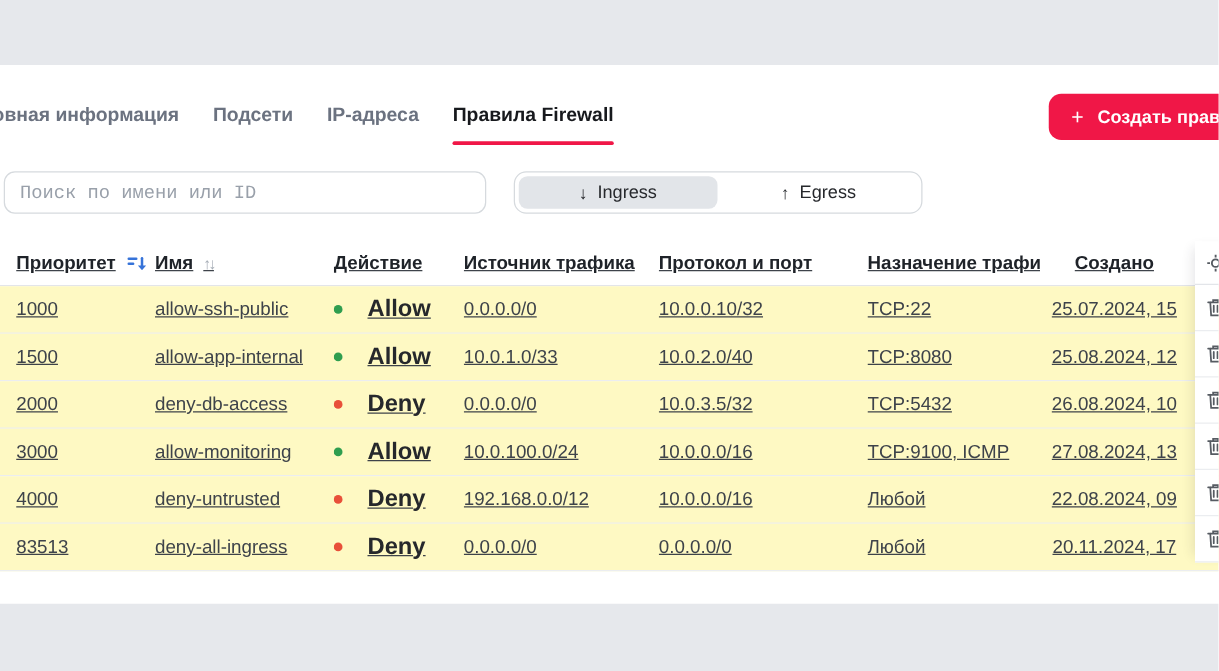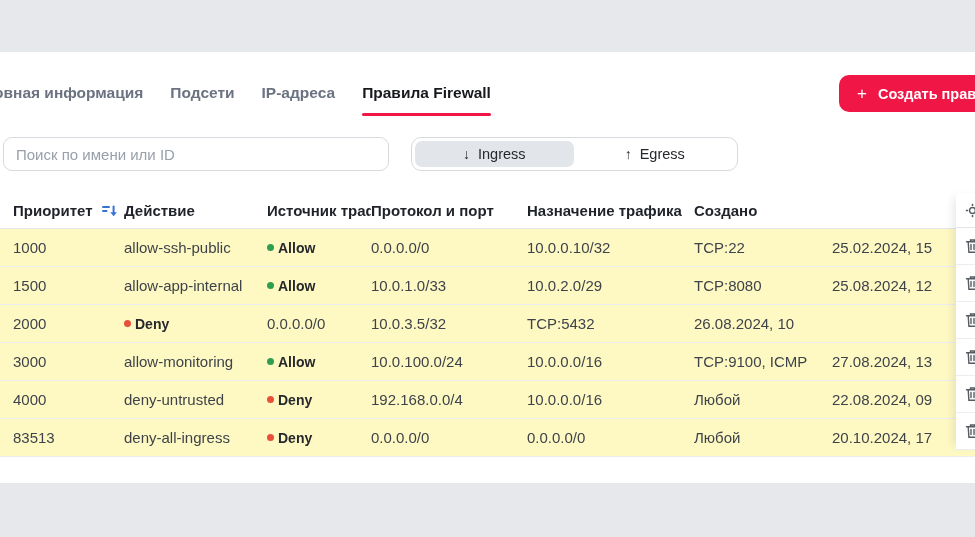--- a/index.html
+++ b/index.html
@@ -23,50 +23,50 @@
     position:absolute;top:75px;left:839px;width:230px;height:37px;background:#f01747;
     border-radius:10px;color:#ffffff;display:flex;align-items:center;gap:11px;
     padding:0 18px;box-sizing:border-box;font-size:14.5px;font-weight:600;border:none;cursor:pointer;
   }
   .create-btn .plus{font-size:17px;font-weight:500;line-height:1;}
 
   
   .search-input{
     position:absolute;top:137px;left:3px;width:386px;height:34px;box-sizing:border-box;
     border:1px solid #d6dade;border-radius:9px;padding:0 12px;font-size:15px;color:#3f444b;
-    background:#fff;outline:none;font-family:Liberation Sans, sans-serif;
+    background:#fff;outline:none;font-family:Liberation Mono, monospace;
   }
   .search-input::placeholder{color:#99a0aa;}
 
   
   .toggle{
     position:absolute;top:137px;left:411px;width:327px;height:34px;box-sizing:border-box;
     border:1px solid #d6dade;border-radius:10px;background:#fff;display:flex;padding:3px;gap:2px;
   }
   .seg{
     flex:1;display:flex;align-items:center;justify-content:center;gap:8px;
     font-size:14.5px;color:#26282c;border-radius:7px;cursor:pointer;
   }
   .seg.selected{background:#e2e5e9;}
   .seg .arrow{font-size:14px;}
 
   
-  .table{position:absolute;top:193px;left:0;width:975px;font-size:15px;color:#3e434a;}
+  .table{position:absolute;top:193px;left:0;width:975px;font-size:15px;color:#3e434a;text-decoration:underline;}
   .thead,.trow{
     display:grid;grid-template-columns:124px 143px 104px 156px 167px 138px 1fr;
     align-items:center;
   }
   .thead{height:35px;font-weight:700;color:#1f2329;border-bottom:1px solid #e3e5e9;}
   .trow{height:37px;border-bottom:1px solid #ebedf0;background:#fef9c3;}
   .thead > :first-child,.trow > :first-child{padding-left:13px;}
   .cell{white-space:nowrap;overflow:hidden;}
-  .created{text-align:left;padding-right:24px;}
+  .created{text-align:center;padding-right:24px;}
   .hdr-flex{display:flex;align-items:center;gap:8px;}
   .sort-updown{font-size:12.5px;color:#a6adb6;letter-spacing:-2px;}
-  .action-cell{display:flex;align-items:center;gap:4px;font-weight:700;font-size:14px;color:#26282c;}
+  .action-cell{display:flex;align-items:center;gap:20px;font-weight:700;font-size:19px;color:#26282c;}
   .dot{width:7px;height:7px;border-radius:50%;display:inline-block;}
   .dot.allow{background:#2f9e4f;}
   .dot.deny{background:#e85039;}
 
   
   .actions-col{
     position:absolute;top:193px;left:956px;width:60px;background:#fff;
     box-shadow:-7px 0 9px -5px rgba(40,45,55,0.12);
   }
   .actions-col .acell{height:37px;display:flex;align-items:center;padding-left:9px;border-bottom:1px solid #ebedf0;box-sizing:border-box;}
@@ -112,55 +112,60 @@
     <div class="thead">
       <div class="cell hdr-flex">
         <span>Приоритет</span>
         <svg width="16" height="15" viewBox="0 0 16 15">
           <rect x="1" y="3" width="8" height="2" rx="1" fill="#3673d9"></rect>
           <rect x="1" y="7" width="5.5" height="2" rx="1" fill="#3673d9"></rect>
           <rect x="11.6" y="2.5" width="2" height="8" rx="1" fill="#3673d9"></rect>
           <path d="M9.3 9.3 h6.6 L12.6 13.2 Z" fill="#3673d9"></path>
         </svg>
       </div>
+      <div class="cell hdr-flex">
+        <span>Имя</span>
+        <span class="sort-updown">↑↓</span>
+      </div>
       <div class="cell">Действие</div>
       <div class="cell">Источник трафика</div>
       <div class="cell">Протокол и порт</div>
       <div class="cell">Назначение трафика</div>
       <div class="cell created">Создано</div>
     </div>
 
     <div class="trow">
       <div class="cell">1000</div>
       <div class="cell">allow-ssh-public</div>
       <div class="cell action-cell">
           <span class="dot allow"></span>
           <span>Allow</span>
         </div>
       <div class="cell">0.0.0.0/0</div>
       <div class="cell">10.0.0.10/32</div>
       <div class="cell">TCP:22</div>
-      <div class="cell created">25.02.2024, 15</div>
+      <div class="cell created">25.07.2024, 15</div>
     </div>
 
     <div class="trow">
       <div class="cell">1500</div>
       <div class="cell">allow-app-internal</div>
       <div class="cell action-cell">
           <span class="dot allow"></span>
           <span>Allow</span>
         </div>
       <div class="cell">10.0.1.0/33</div>
-      <div class="cell">10.0.2.0/29</div>
+      <div class="cell">10.0.2.0/40</div>
       <div class="cell">TCP:8080</div>
       <div class="cell created">25.08.2024, 12</div>
     </div>
 
     <div class="trow">
       <div class="cell">2000</div>
+      <div class="cell">deny-db-access</div>
       <div class="cell action-cell">
           <span class="dot deny"></span>
           <span>Deny</span>
         </div>
       <div class="cell">0.0.0.0/0</div>
       <div class="cell">10.0.3.5/32</div>
       <div class="cell">TCP:5432</div>
       <div class="cell created">26.08.2024, 10</div>
     </div>
 
@@ -177,37 +182,37 @@
       <div class="cell created">27.08.2024, 13</div>
     </div>
 
     <div class="trow">
       <div class="cell">4000</div>
       <div class="cell">deny-untrusted</div>
       <div class="cell action-cell">
           <span class="dot deny"></span>
           <span>Deny</span>
         </div>
-      <div class="cell">192.168.0.0/4</div>
+      <div class="cell">192.168.0.0/12</div>
       <div class="cell">10.0.0.0/16</div>
       <div class="cell">Любой</div>
       <div class="cell created">22.08.2024, 09</div>
     </div>
 
     <div class="trow">
       <div class="cell">83513</div>
       <div class="cell">deny-all-ingress</div>
       <div class="cell action-cell">
           <span class="dot deny"></span>
           <span>Deny</span>
         </div>
       <div class="cell">0.0.0.0/0</div>
       <div class="cell">0.0.0.0/0</div>
       <div class="cell">Любой</div>
-      <div class="cell created">20.10.2024, 17</div>
+      <div class="cell created">20.11.2024, 17</div>
     </div>
   </div>
 
   <div class="actions-col">
     <div class="acell ahead">
       <svg width="15" height="15" viewBox="0 0 15 15">
         <circle cx="7.5" cy="7.5" r="3" fill="none" stroke="#565b62" stroke-width="1.5"></circle>
         <g stroke="#565b62" stroke-width="1.5">
           <line x1="7.5" y1="0.8" x2="7.5" y2="3"></line>
             <line x1="7.5" y1="12" x2="7.5" y2="14.2"></line>

